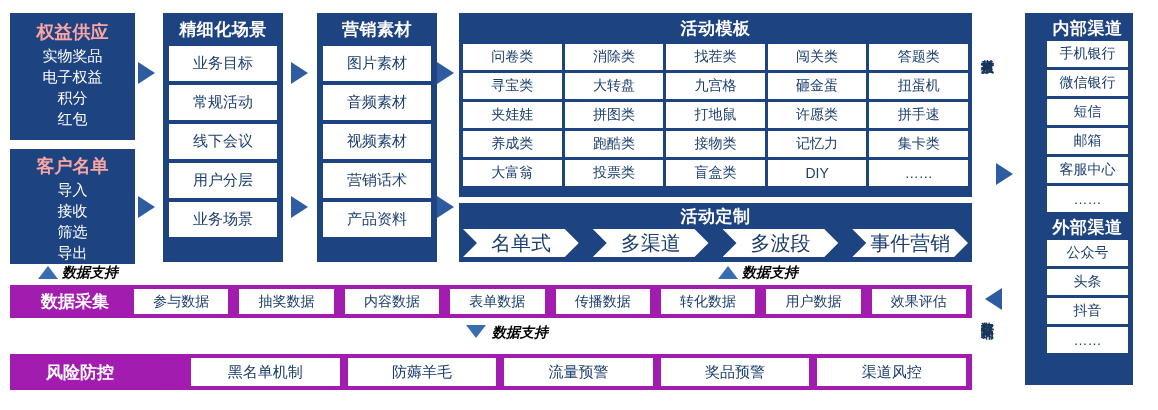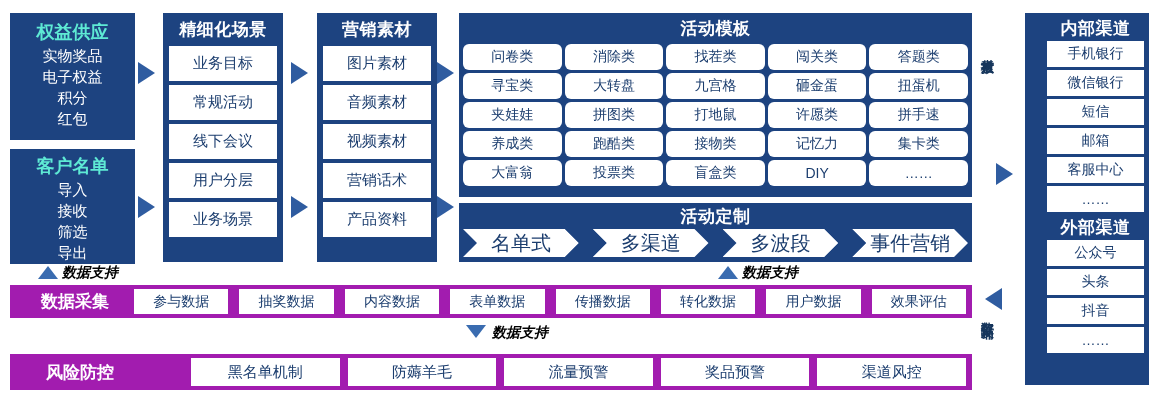--- a/index.html
+++ b/index.html
@@ -47,53 +47,53 @@
     position:absolute;font-size:14px;font-weight:bold;color:#000000;white-space:nowrap;font-style:italic;
   }
   .vtext{
     position:absolute;writing-mode:vertical-rl;text-orientation:upright;
     font-size:13px;font-weight:bold;color:#16365c;letter-spacing:1px;line-height:1;
   }
 
   
   #blk-supply{left:10px;top:13px;width:125px;height:127px;padding-top:6px;}
   #blk-list{left:10px;top:149px;width:125px;height:115px;padding-top:4px;}
-  .lead{font-size:18px;font-weight:bold;color:#5eead4;text-align:center;line-height:26px;}
+  .lead{font-size:18px;font-weight:bold;color:#fca5a5;text-align:center;line-height:26px;}
   .subline{font-size:15px;color:#ffffff;text-align:center;line-height:21px;}
 
   
   .colpanel{position:absolute;background:#1d4380;padding:4px 6px 6px 6px;box-sizing:border-box;}
   .colpanel .panel-title{font-size:17px;line-height:26px;margin-bottom:3px;}
   .colpanel .wbox{height:35px;font-size:15px;margin-bottom:4px;}
   .colpanel .wbox:last-child{margin-bottom:0;}
 
   #col-scene{left:163px;top:13px;width:120px;height:249px;}
   #col-mat{left:317px;top:13px;width:120px;height:249px;}
 
   
   #blk-tpl{left:459px;top:13px;width:513px;height:184px;padding:3px 4px 5px 4px;box-sizing:border-box;background:#1d4380;position:absolute;}
   #blk-tpl .panel-title{font-size:17px;line-height:26px;}
   .tpl-grid{display:grid;grid-template-columns:repeat(5,1fr);gap:3px;margin-top:2px;}
-  .tpl-grid .wbox{height:26px;font-size:14px;border-radius:6px;}
+  .tpl-grid .wbox{height:26px;font-size:14px;}
 
   
   #blk-custom{left:459px;top:203px;width:513px;height:59px;background:#1d4380;position:absolute;padding:2px 4px 4px 4px;box-sizing:border-box;}
   #blk-custom .panel-title{font-size:17px;line-height:23px;}
   .chev-row{display:flex;margin-top:1px;height:28px;}
   .chev{
     position:relative;flex:1;background:#ffffff;height:28px;
     display:flex;align-items:center;justify-content:center;
     font-size:20px;color:#1b3d6e;margin-right:14px;
     clip-path:polygon(0 0, calc(100% - 14px) 0, 100% 50%, calc(100% - 14px) 100%, 0 100%, 14px 50%);
   }
   .chev:first-child{clip-path:polygon(0 0, calc(100% - 14px) 0, 100% 50%, calc(100% - 14px) 100%, 0 100%, 14px 50%);}
   .chev:last-child{margin-right:0;}
 
   
-  #col-chan{left:1025px;top:13px;width:124px;height:372px;background:#1d4380;padding:3px 5px 5px 22px;box-sizing:border-box;position:absolute;}
+  #col-chan{left:1025px;top:13px;width:108px;height:372px;background:#1d4380;padding:3px 5px 5px 22px;box-sizing:border-box;position:absolute;}
   #col-chan .panel-title{font-size:17px;line-height:25px;}
   #col-chan .wbox{height:26px;font-size:14px;margin-bottom:3px;}
 
   
   .bar{position:absolute;background:#a21caf;display:flex;align-items:center;box-sizing:border-box;padding:4px 6px;}
   .bar-label{color:#ffffff;font-weight:bold;font-size:17px;text-align:center;white-space:nowrap;}
   #bar-collect{left:10px;top:285px;width:962px;height:33px;}
   #bar-collect .bar-label{width:118px;}
   #bar-collect .items{display:flex;flex:1;gap:11px;}
   #bar-collect .wbox{flex:1;height:25px;font-size:14px;}

